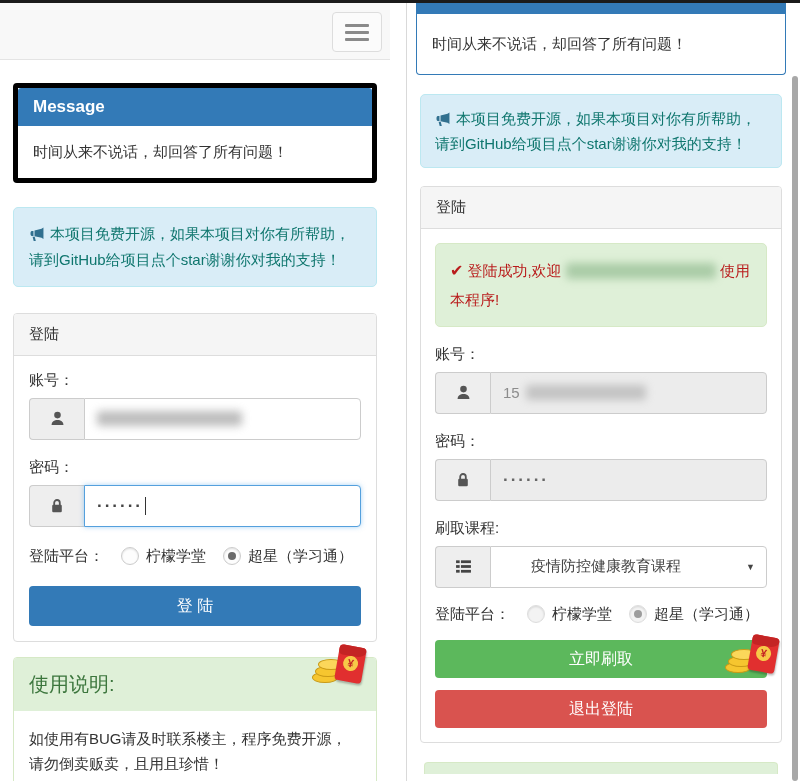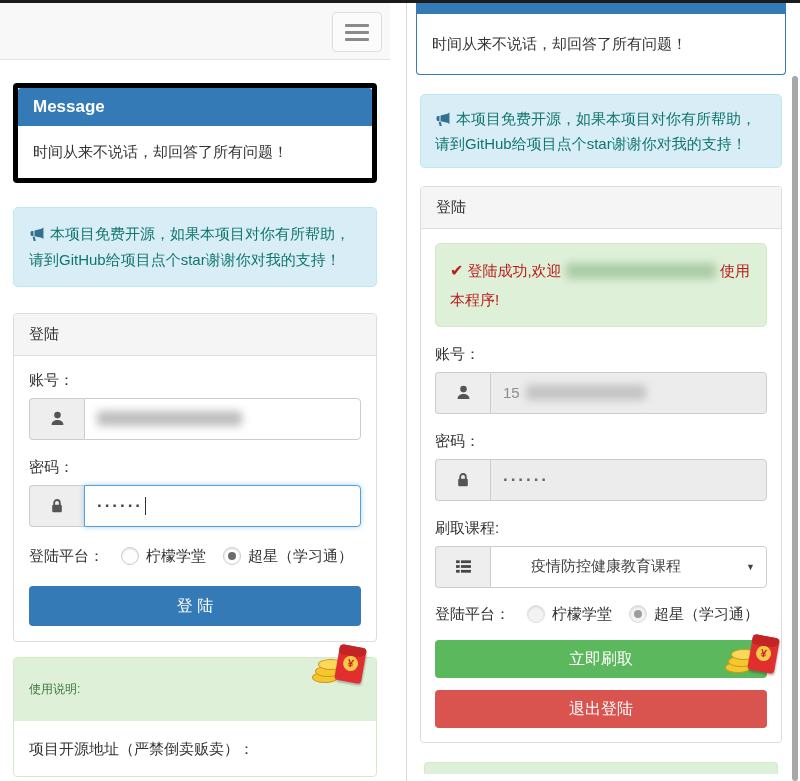--- a/index.html
+++ b/index.html
@@ -51,21 +51,21 @@
   .radio.checked::after { content:""; position:absolute; left:4px; top:4px; width:8px; height:8px; border-radius:50%; background:#6b6b6b; }
   .radio.dim { background:#f3f3f3; border-color:#ddd; }
   .radio.dim.checked::after { background:#9d9d9d; }
 
   .btn { display:block; width:100%; text-align:center; border:none; border-radius:4px; color:#fff; font-size:16px; cursor:pointer; font-family:inherit; }
   .btn-primary { background:#337ab7; height:40px; line-height:40px; margin-top:20px; }
   .btn-success { background:#5cb85c; height:38px; line-height:38px; }
   .btn-danger { background:#d9534f; height:38px; line-height:38px; }
 
   .panel-success { border:1px solid #d6e9c6; margin-top:15px; position:relative; }
-  .p-head-success { background:#dff0d8; color:#3c763d; font-size:12px; padding:23px 15px; border-radius:3px 3px 0 0; }
+  .p-head-success { background:#dff0d8; color:#3c763d; font-size:20px; padding:13px 15px; border-radius:3px 3px 0 0; }
   .p-body-success { padding:15px; font-size:15px; line-height:1.72; }
   .p-body-success p + p { margin-top:13px; }
 
   
   .sticker { position:absolute; width:62px; height:50px; z-index:5; pointer-events:none; }
   .sticker .coin { position:absolute; width:26px; height:11px; background:#f6c62f; border:1px solid #c99a16; border-radius:50%; }
   .sticker .c1 { left:4px; top:26px; }
   .sticker .c2 { left:7px; top:20px; }
   .sticker .c3 { left:10px; top:13px; background:#fbd75a; }
   .sticker .envelope { position:absolute; right:6px; top:0; width:27px; height:36px; background:#e12f2f; border-radius:4px; transform:rotate(10deg); box-shadow:1px 2px 2px rgba(0,0,0,.25); }
@@ -175,20 +175,21 @@
       <div class="sticker sticker-usage">
         <div class="coin c1"></div>
           <div class="coin c2"></div>
           <div class="coin c3"></div>
         <div class="envelope">
             <div class="yuan">¥</div>
           </div>
       </div>
       <div class="p-head-success">使用说明:</div>
       <div class="p-body-success">
+        <p>如使用有BUG请及时联系楼主，程序免费开源，请勿倒卖贩卖，且用且珍惜！</p>
         <p>项目开源地址（严禁倒卖贩卖）：</p>
       </div>
     </div>
 
   </div>
 </div>
 
 <div class="col-right">
 
   <div class="r-msg-headbar"></div>

